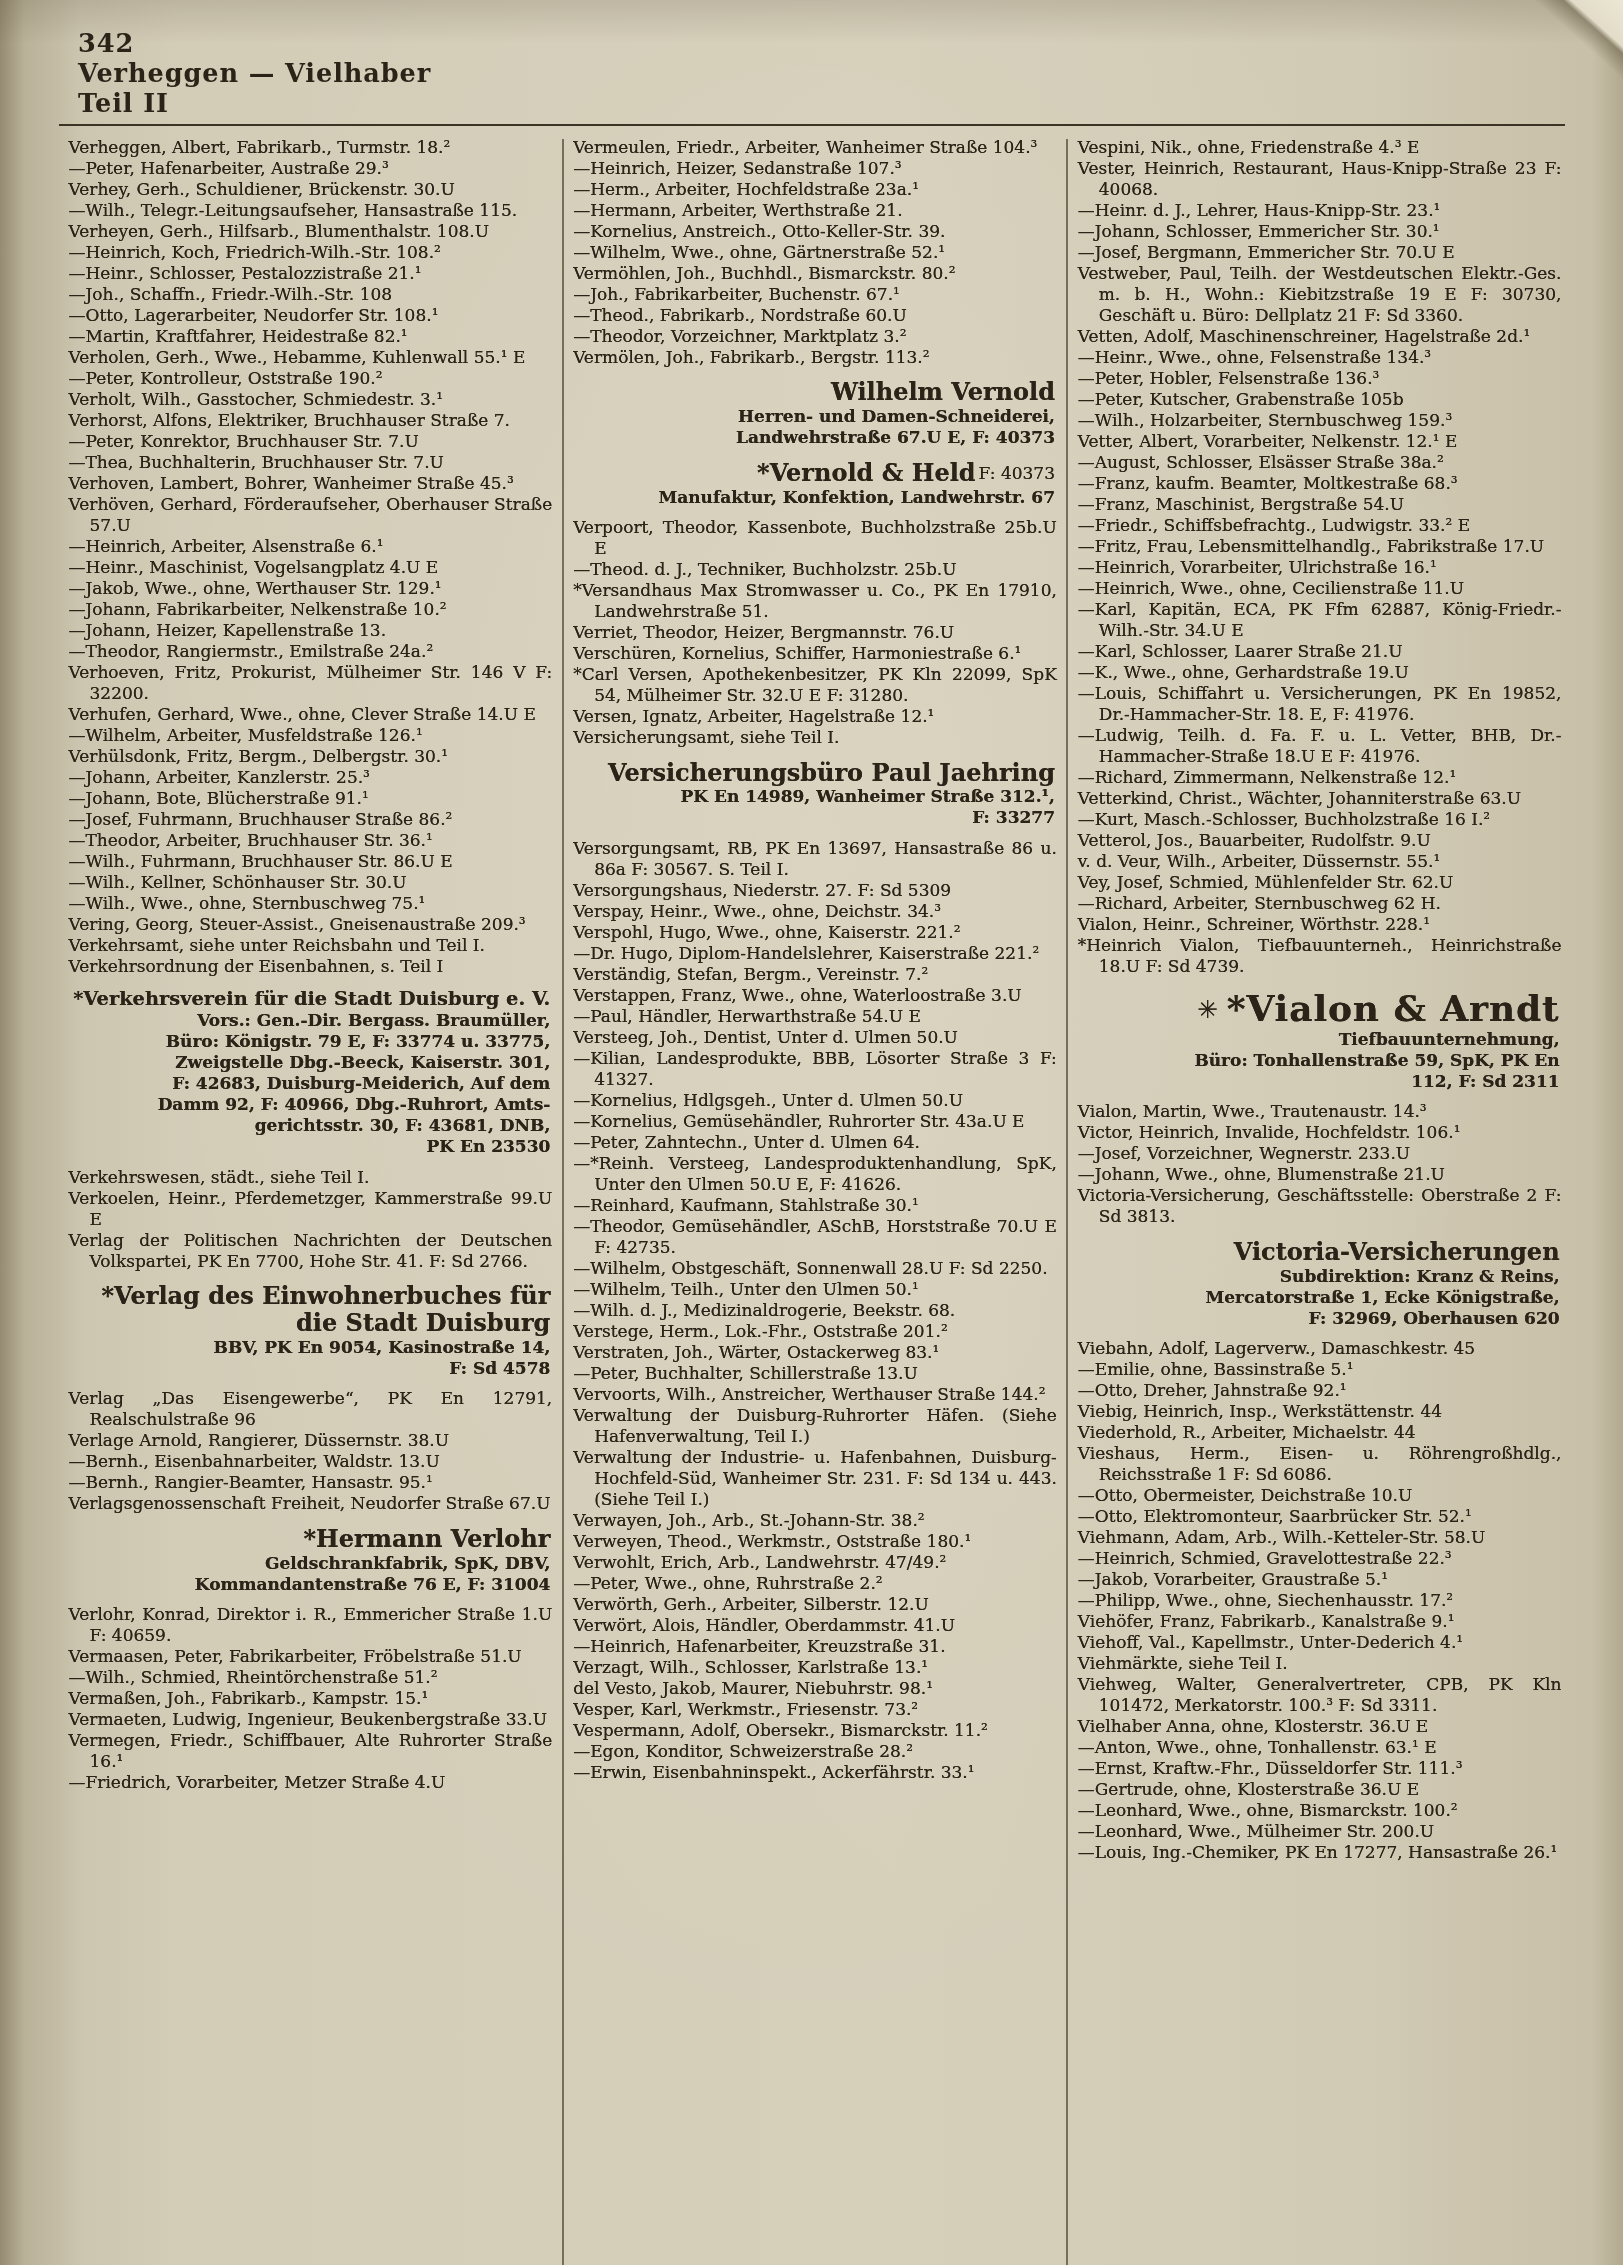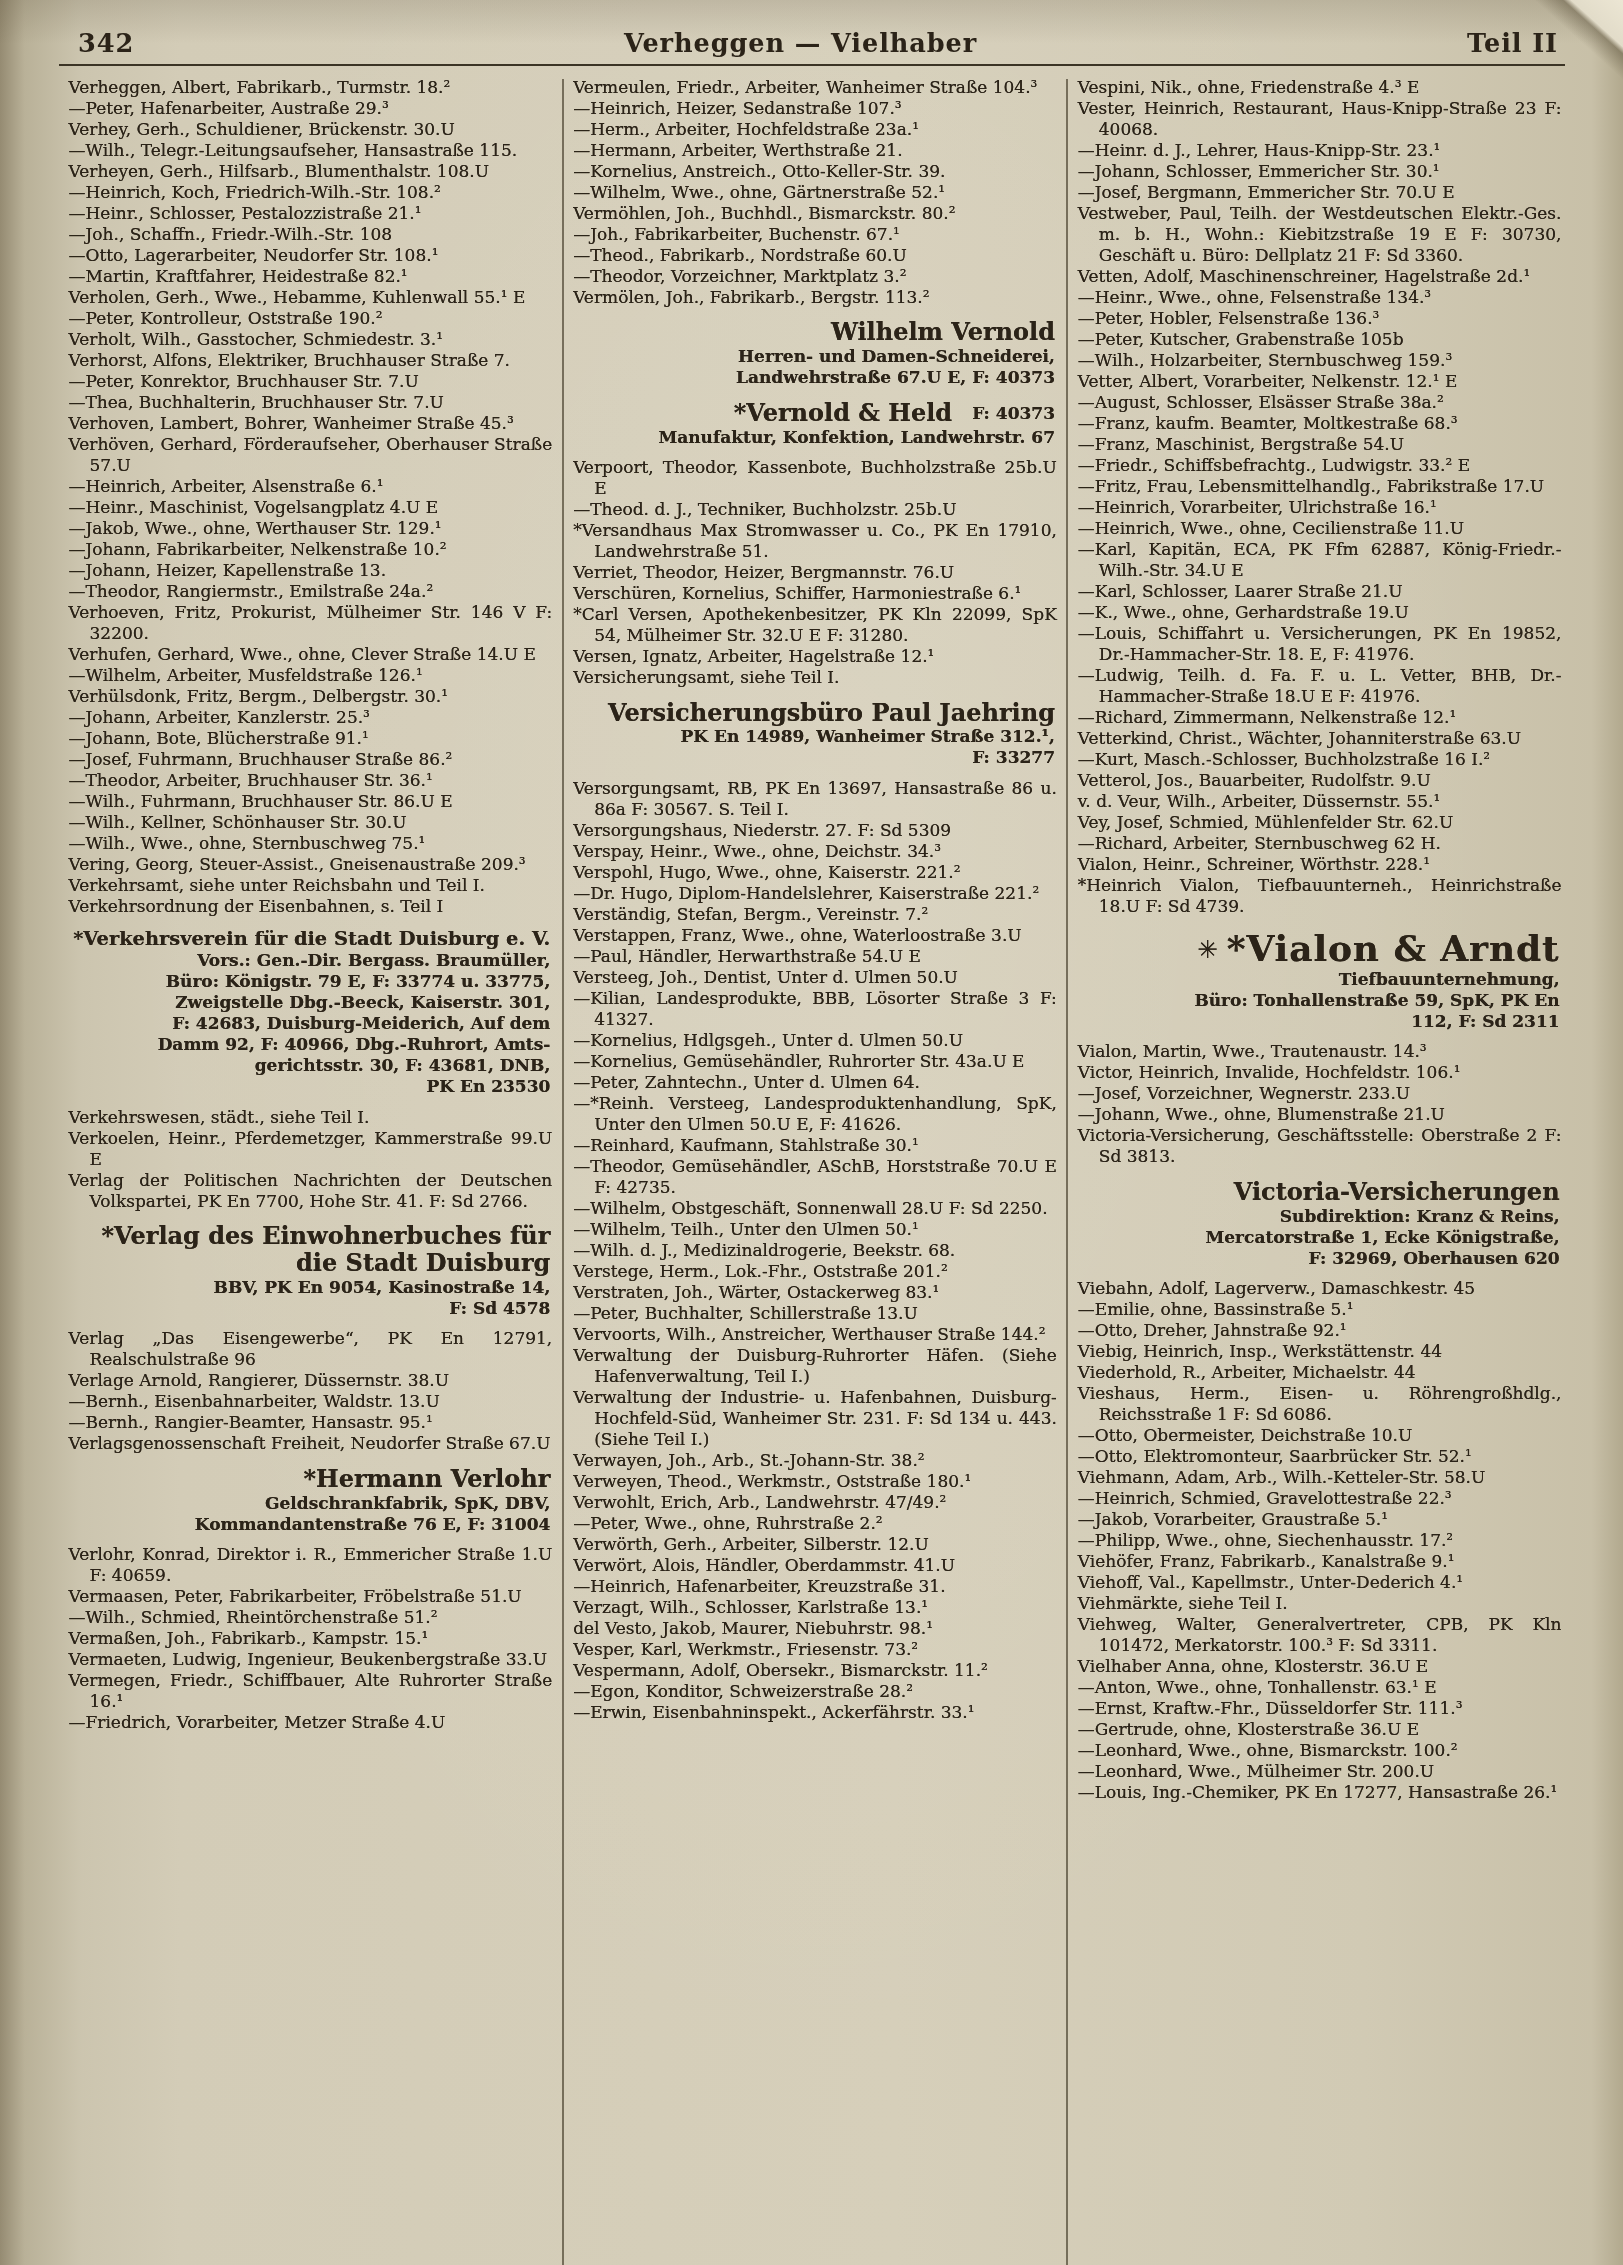--- a/index.html
+++ b/index.html
@@ -20,20 +20,21 @@
       #d2cbb5;
   }
   .corner-curl{
     position:absolute;top:0;right:0;width:114px;height:81px;
     background:linear-gradient(222deg,#ece6d4 0%, #e2dcc9 26%, rgba(64,54,32,.35) 30%, rgba(64,54,32,0) 44%);
     pointer-events:none;
   }
   .page-header{
     display:flex;align-items:baseline;
     padding:28px 66px 5.7px 78px;
+    flex-direction:column;
   }
   .page-header .pn{font-weight:bold;font-size:25.6px;letter-spacing:0.9px;}
   .page-header .rt{flex:1;text-align:center;font-weight:bold;font-size:25.6px;letter-spacing:0.9px;}
   .page-header .pt{font-weight:bold;font-size:25.6px;letter-spacing:0.9px;}
   .rule{
     margin:0 59px;
     border-top:2.8px solid #3b3425;
     height:0;
   }
   .cols{
@@ -70,22 +71,22 @@
   .ad-title{
     font-weight:bold;
     font-size:24px;
     line-height:1.12;
     text-indent:0;
   }
   .ad.s .ad-title{font-size:19.4px;}
   .ad.l .ad-title{font-size:36px;letter-spacing:0.9px;}
   .ad-note{
     font-size:17px;
-    font-weight:bold;
-    margin-left:20px;
+    font-weight:normal;
+    margin-left:3px;
     vertical-align:1.9px;
   }
   .ad-symbol{
     font-family:"DejaVu Sans", sans-serif;
     font-size:24.6px;
     margin-right:7.6px;
     vertical-align:3.8px;
   }
   .ad-line{
     font-size:17px;

